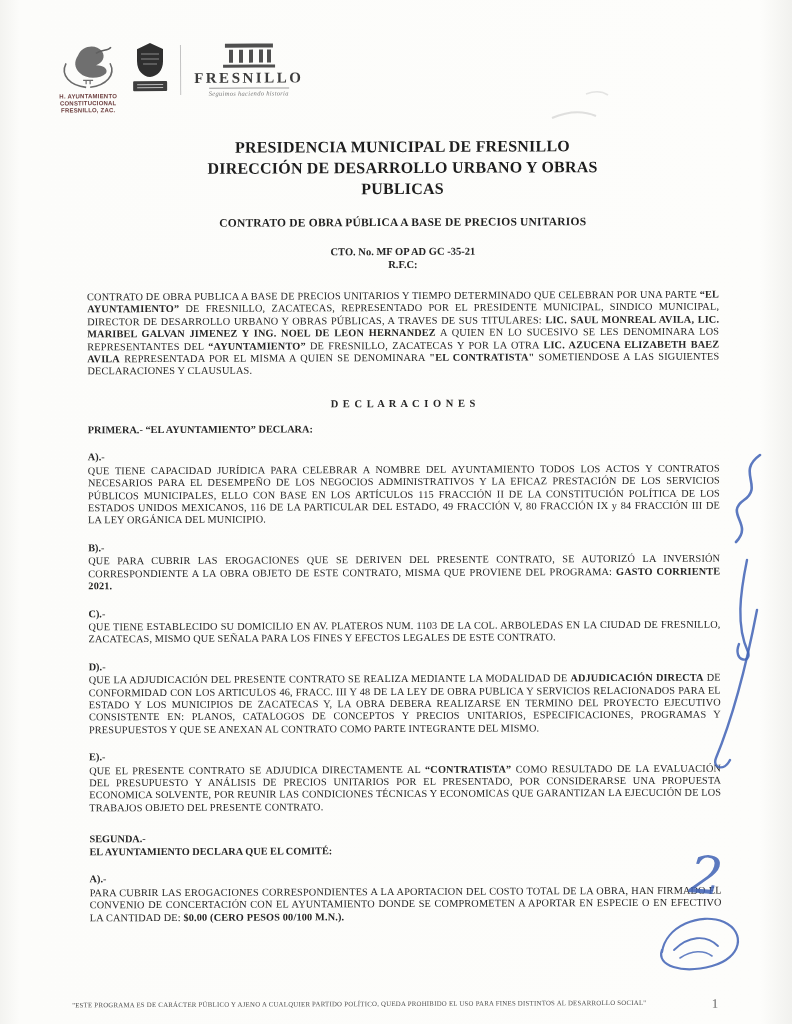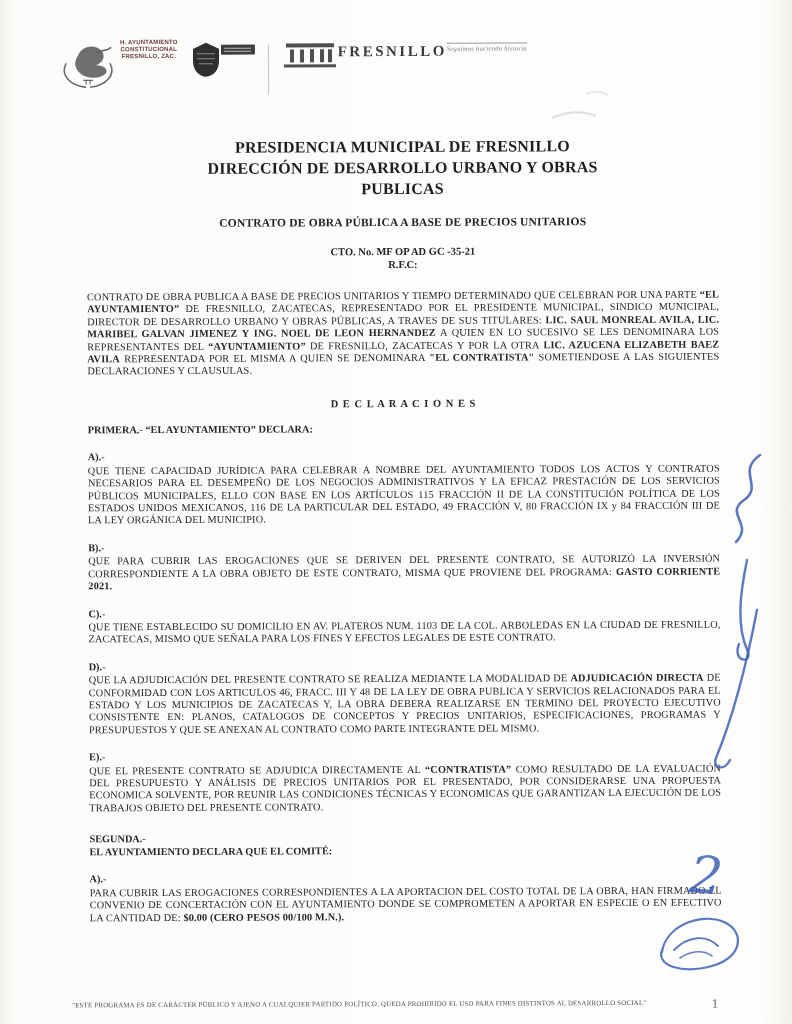--- a/index.html
+++ b/index.html
@@ -5,21 +5,21 @@
   html,body { margin:0; padding:0; background:#d8d8d4; }
   .page {
     position:relative; width:792px; height:1024px; margin:0 auto;
     background:linear-gradient(90deg,#f3f3f0 0,#fcfcfa 2.5%,#fdfdfb 96%,#f1f1ee 100%);
     font-family:"Liberation Serif", serif; color:#262626; overflow:hidden;
   }
   .scan { position:absolute; inset:0; transform:rotate(-0.25deg); }
 
   
   .letterhead { position:absolute; left:58px; top:36px; display:flex; align-items:flex-start; gap:13px; }
-  .logo-block { display:flex; flex-direction:row; }
+  .logo-block { display:flex; flex-direction:column; align-items:center; }
   .emblem-caption { margin-top:2px; font-family:"Liberation Sans",sans-serif; font-size:6px; font-weight:bold;
     color:#6e4040; line-height:7px; text-align:center; letter-spacing:.2px; }
   .seal { transform:translateY(5px); }
   .seal-caption-box { margin-top:3px; width:34px; height:10px; background:#3d3d3d; border-radius:1px;
     display:flex; flex-direction:column; justify-content:center; gap:2px; }
   .seal-caption-box i { display:block; height:1px; width:78%; margin:0 auto; background:#bdbdbd; }
   .logo-divider { width:1px; height:50px; background:#c3c3c3; margin-top:8px; }
   .fres { transform:translateY(6px); }
   .fres-name { font-family:"Liberation Serif",serif; font-weight:bold; font-size:15px; letter-spacing:2.5px;
     color:#3c3c3c; margin-top:1px; }

